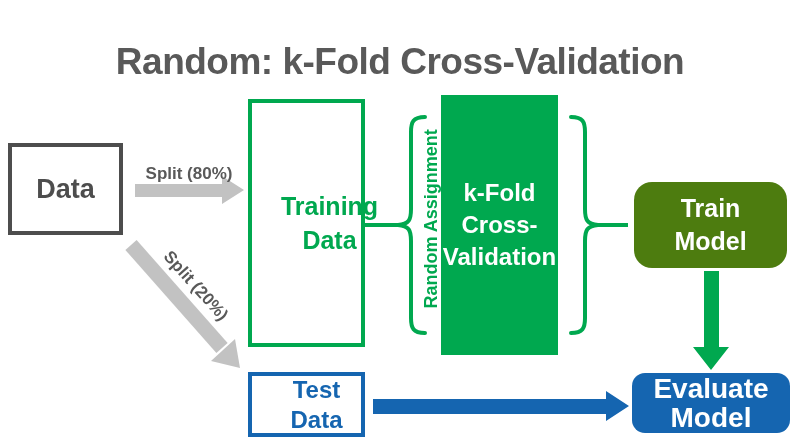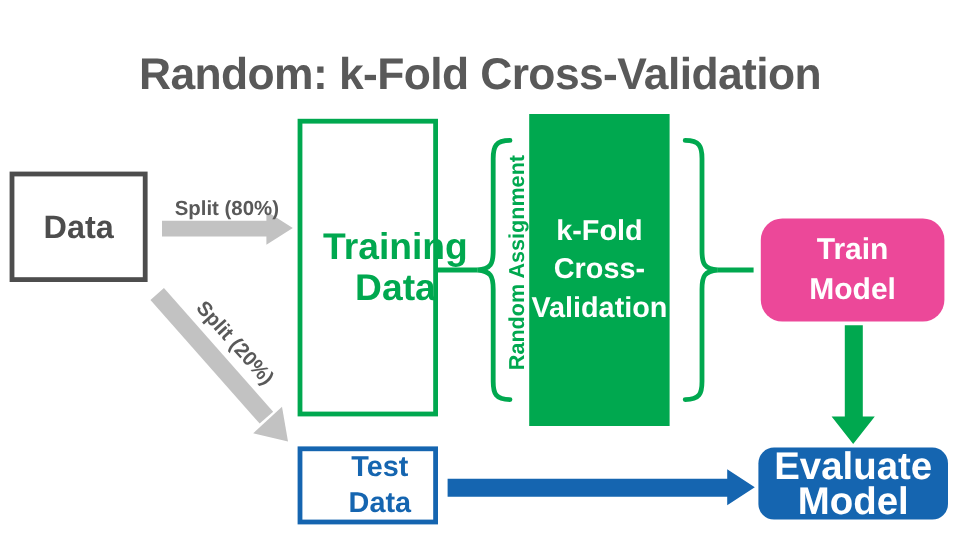--- a/index.html
+++ b/index.html
@@ -15,37 +15,37 @@
   .node{
     display:flex;flex-direction:column;align-items:center;justify-content:center;
     box-sizing:border-box;text-align:center;
   }
   #data-box{
     left:8px;top:143px;width:115px;height:92px;
     border:4px solid #4d4d4d;color:#4d4d4d;font-size:27px;background:#fff;
   }
   #training-box{
     left:248px;top:99px;width:117px;height:248px;
-    border:4px solid #00a84f;color:#00a84f;font-size:31px;line-height:34px;background:#fff;padding-left:46px;
+    border:4px solid #00a84f;color:#00a84f;font-size:25px;line-height:34px;background:#fff;padding-left:46px;
   }
   #kfold-box{
     left:441px;top:95px;width:117px;height:260px;
     background:#00a84f;color:#ffffff;font-size:24px;line-height:32px;text-align:right;
   }
   #test-box{
     left:248px;top:372px;width:117px;height:65px;
     border:4px solid #1565b0;color:#1565b0;font-size:24px;line-height:30px;background:#fff;padding-left:20px;
   }
   #train-model-box{
     left:634px;top:182px;width:153px;height:86px;border-radius:18px;
-    background:#ec4899;color:#ffffff;font-size:25px;line-height:33px;
+    background:#4d7c0f;color:#ffffff;font-size:25px;line-height:33px;
   }
   #evaluate-model-box{
     left:632px;top:373px;width:158px;height:60px;border-radius:13px;
-    background:#1565b0;color:#ffffff;font-size:32px;line-height:29px;
+    background:#1565b0;color:#ffffff;font-size:28px;line-height:29px;
   }
   .edge-label{font-size:17px;color:#595959;text-align:center;}
   #split-80-label{left:133px;top:164px;width:112px;}
   #split-20-label{
     left:138px;top:276px;width:115px;
     transform:rotate(48deg);transform-origin:center center;
   }
   #random-assignment-label{
     left:347px;top:214px;width:168px;text-align:center;
     font-size:18px;color:#00a84f;

